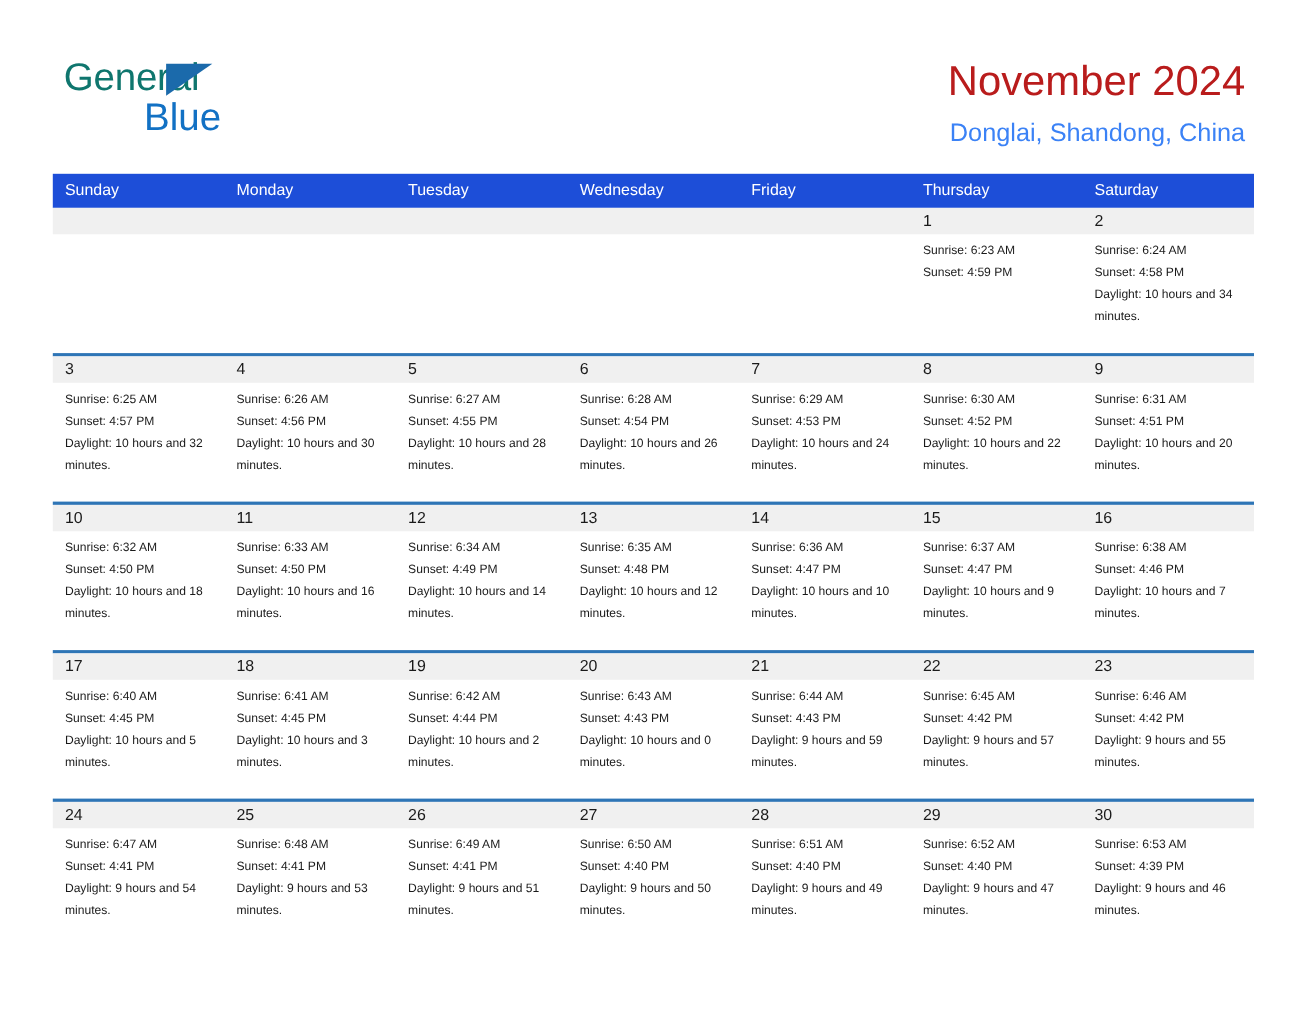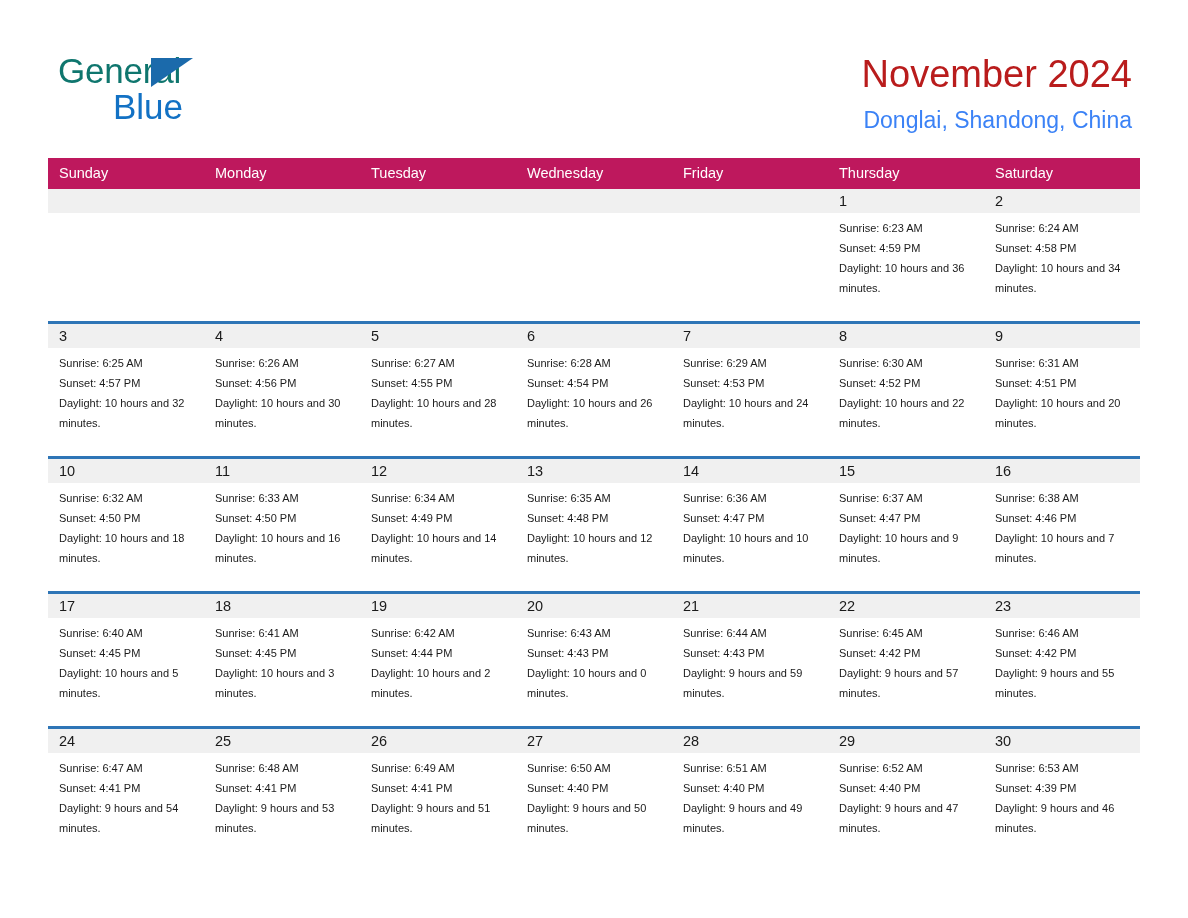--- a/index.html
+++ b/index.html
@@ -53,21 +53,21 @@
     left: 93px;
     top: 6px;
     width: 0;
     height: 0;
     border-left: 42px solid #1b6aab;
     border-bottom: 29px solid transparent;
   }
   .brand-line2 {
     display: block;
     margin-top: -2px;
-    margin-left: 55px;
+    margin-left: 73px;
     font-size: 35px;
     line-height: 38px;
     color: #1271c4;
     font-weight: 400;
   }
 
   .title-block {
     position: absolute;
     right: 56px;
     top: 50px;
@@ -92,21 +92,21 @@
   
   .calendar {
     position: absolute;
     left: 48px;
     top: 158px;
     width: 1092px;
   }
 
   .weekday-row {
     display: flex;
-    background: #be185d;
+    background: #1d4ed8;
     height: 31px;
   }
   .weekday {
     flex: 1 1 0;
     min-width: 0;
     color: #ffffff;
     font-size: 14.5px;
     line-height: 31px;
     padding-left: 11px;
     box-sizing: border-box;
@@ -212,21 +212,20 @@
             <span class="day-number"></span>
           </div>
           <div class="day-cell empty">
             <span class="day-number"></span>
           </div>
           <div class="day-cell">
             <span class="day-number">1</span>
             <div class="day-info">
               <div>Sunrise: 6:23 AM</div>
               <div>Sunset: 4:59 PM</div>
-              <div class="daylight">Daylight: 10 hours and 36 minutes.</div>
             </div>
           </div>
           <div class="day-cell">
             <span class="day-number">2</span>
             <div class="day-info">
               <div>Sunrise: 6:24 AM</div>
               <div>Sunset: 4:58 PM</div>
               <div class="daylight">Daylight: 10 hours and 34 minutes.</div>
             </div>
           </div>

